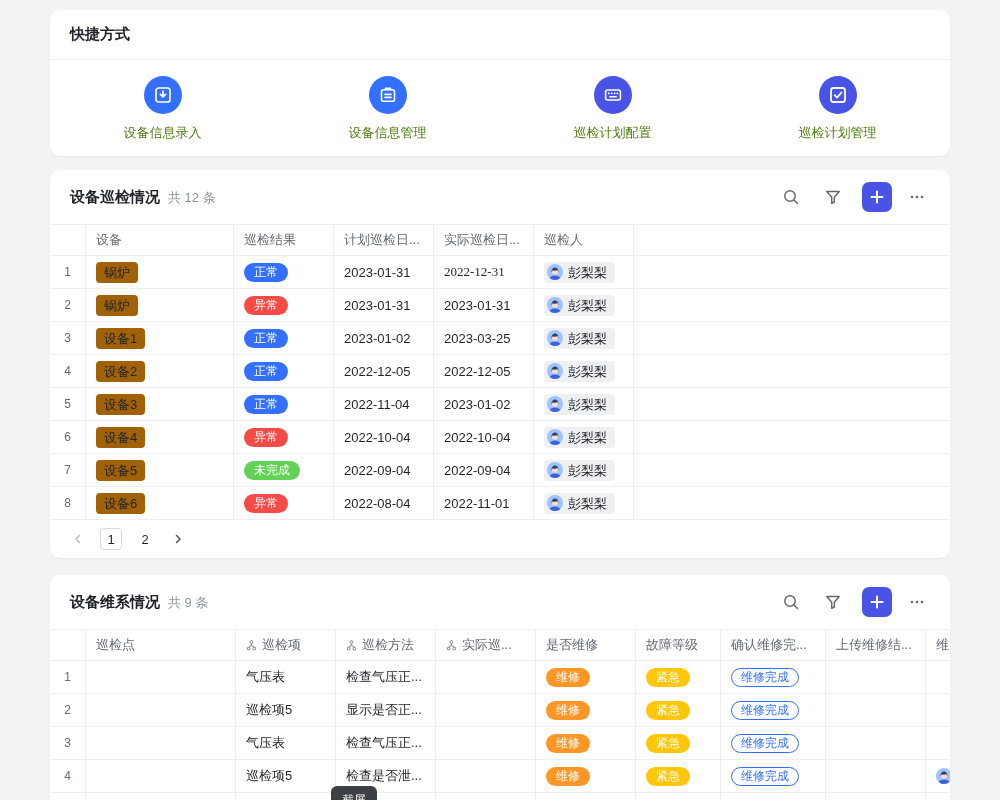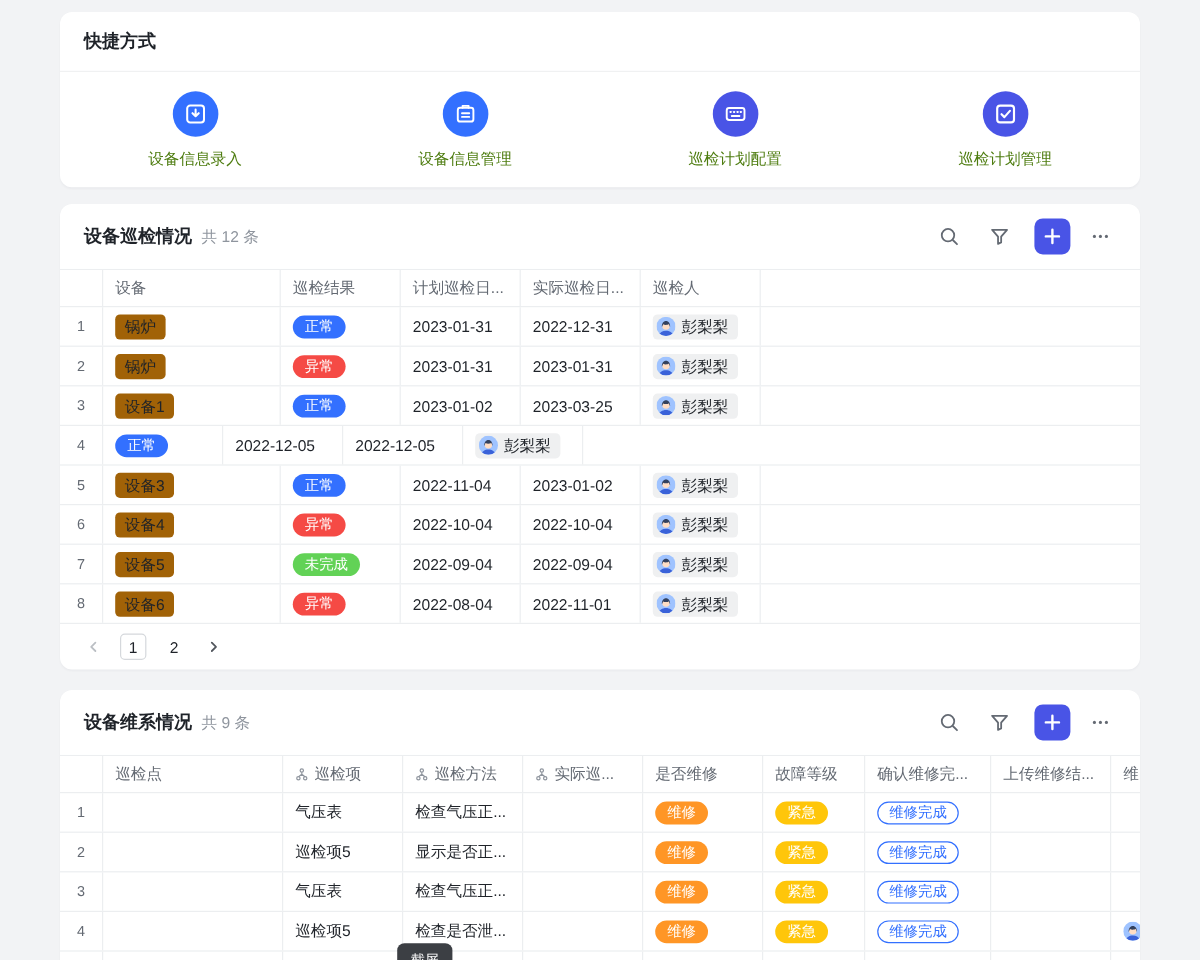--- a/index.html
+++ b/index.html
@@ -168,21 +168,21 @@
       </div>
       <div class="tr">
         <div class="td num" style="width: 36px;">1</div>
         <div class="td" style="width: 148px;">
           <span class="chip">锅炉</span>
         </div>
         <div class="td" style="width: 100px;">
           <span class="badge" style="background: rgb(51, 112, 255); color: rgb(255, 255, 255);">正常</span>
         </div>
         <div class="td" style="width: 100px;">2023-01-31</div>
-        <div class="td" style="width: 100px;">2022-12-31</div>
+        <div class="td" style="width: 100px; font-family: Liberation Serif, serif;">2022-12-31</div>
         <div class="td" style="width: 100px;">
           <span class="person-chip">
             <span class="avatar">
               <svg width="16" height="16" viewBox="0 0 16 16">
                 <rect width="16" height="16" fill="#9fc3ff"></rect>
                 <path d="M1.6 16.6c.6-3.3 3.3-5 6.4-5s5.8 1.7 6.4 5z" fill="#3a62d9"></path>
                 <circle cx="8" cy="7.6" r="3.1" fill="#ffddc4"></circle>
                 <path d="M4.6 8.6C4.2 5.8 5.9 3.6 8 3.6s3.8 2.2 3.4 5c-.4-1.2-.8-1.9-1-2.6-1 .9-3.4 1-4.8.2-.3.8-.7 1.5-1 2.4z" fill="#33415e"></path>
               </svg>
             </span>
@@ -236,20 +236,23 @@
                 <path d="M4.6 8.6C4.2 5.8 5.9 3.6 8 3.6s3.8 2.2 3.4 5c-.4-1.2-.8-1.9-1-2.6-1 .9-3.4 1-4.8.2-.3.8-.7 1.5-1 2.4z" fill="#33415e"></path>
               </svg>
             </span>
             <span>彭梨梨</span>
           </span>
         </div>
         <div class="td filler"></div>
       </div>
       <div class="tr">
         <div class="td num" style="width: 36px;">4</div>
+        <div class="td" style="width: 148px;">
+          <span class="chip">设备2</span>
+        </div>
         <div class="td" style="width: 100px;">
           <span class="badge" style="background: rgb(51, 112, 255); color: rgb(255, 255, 255);">正常</span>
         </div>
         <div class="td" style="width: 100px;">2022-12-05</div>
         <div class="td" style="width: 100px;">2022-12-05</div>
         <div class="td" style="width: 100px;">
           <span class="person-chip">
             <span class="avatar">
               <svg width="16" height="16" viewBox="0 0 16 16">
                 <rect width="16" height="16" fill="#9fc3ff"></rect>

